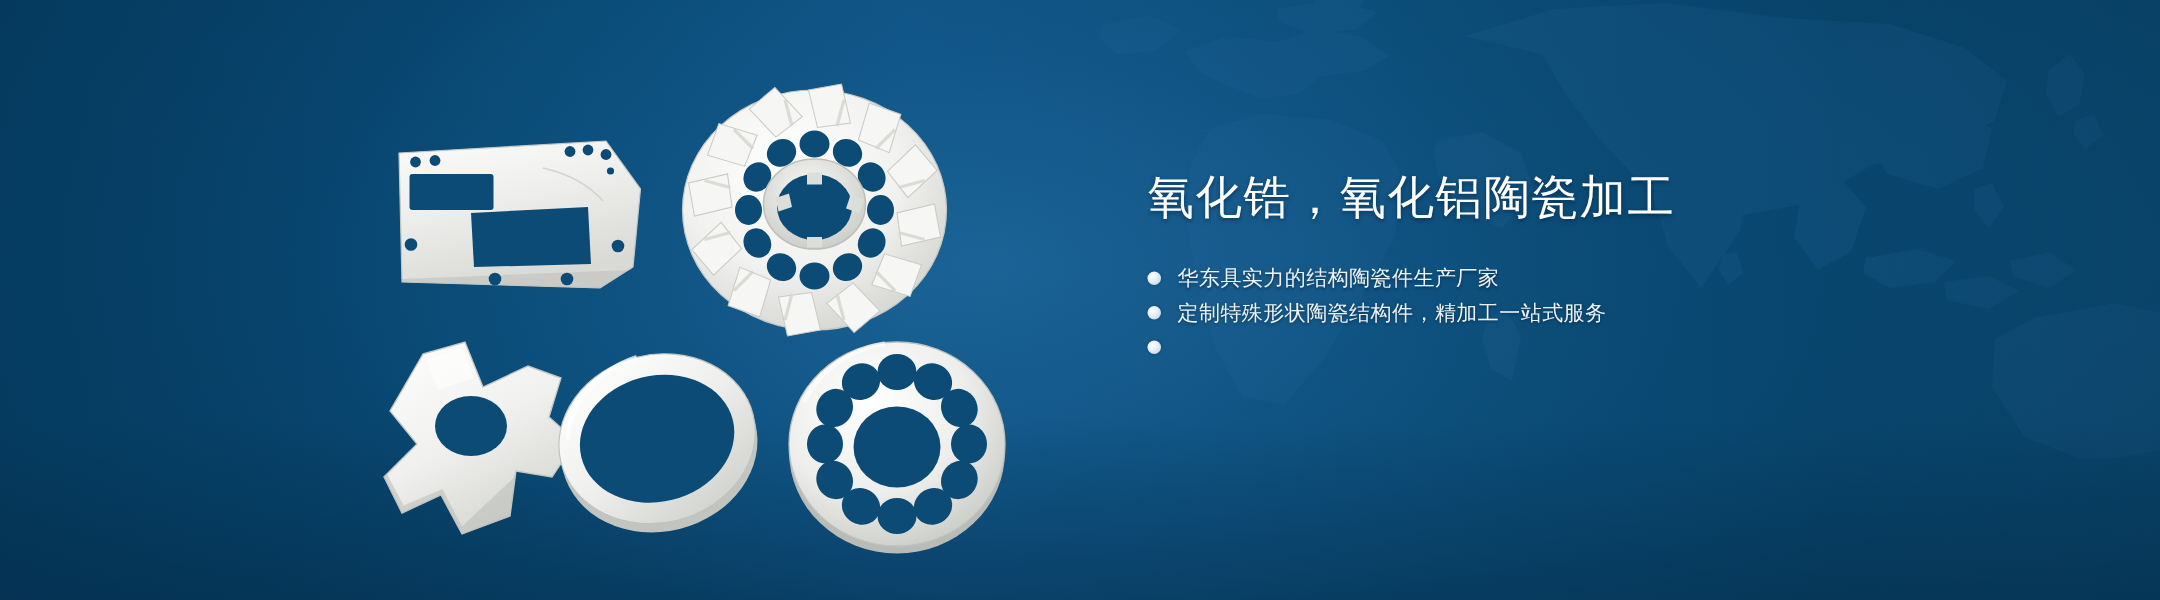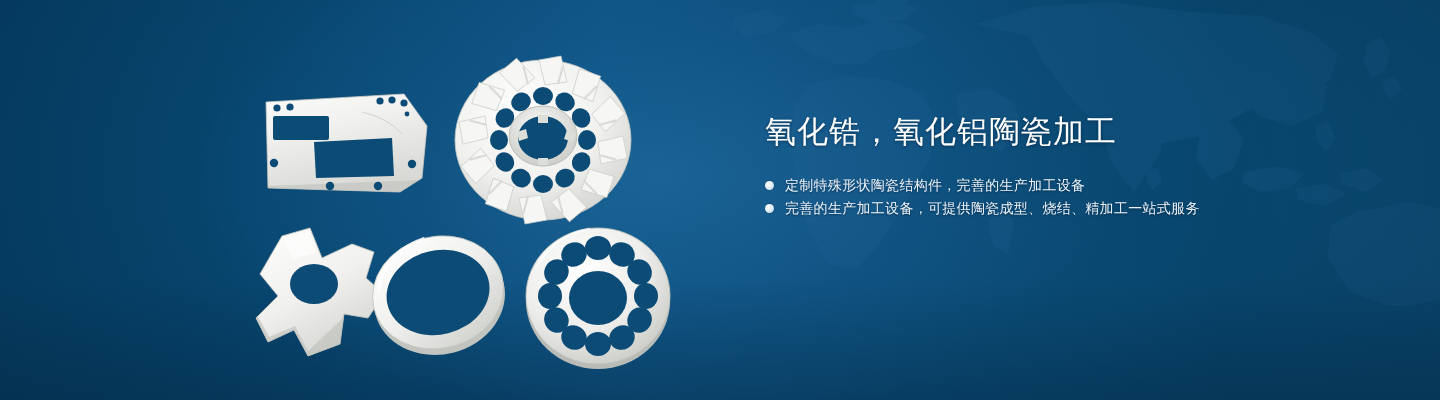--- a/index.html
+++ b/index.html
@@ -369,22 +369,25 @@
       </svg>
     </div>
 
   </div>
 
   <div class="copy">
     <div class="headline">氧化锆，氧化铝陶瓷加工</div>
     <ul class="bullets">
       <li class="bullet-row">
         <span class="dot"></span>
-        <span class="bullet-text">定制特殊形状陶瓷结构件，完善的生产加工设备</span>
+        <span class="bullet-text">华东具实力的结构陶瓷件生产厂家</span>
       </li>
       <li class="bullet-row">
         <span class="dot"></span>
-        <span class="bullet-text">完善的生产加工设备，可提供陶瓷成型、烧结、精加工一站式服务</span>
+        <span class="bullet-text">定制特殊形状陶瓷结构件，精加工一站式服务</span>
+      </li>
+      <li class="bullet-row">
+        <span class="dot"></span>
       </li>
     </ul>
   </div>
 
 </div>
 
 </body></html>

